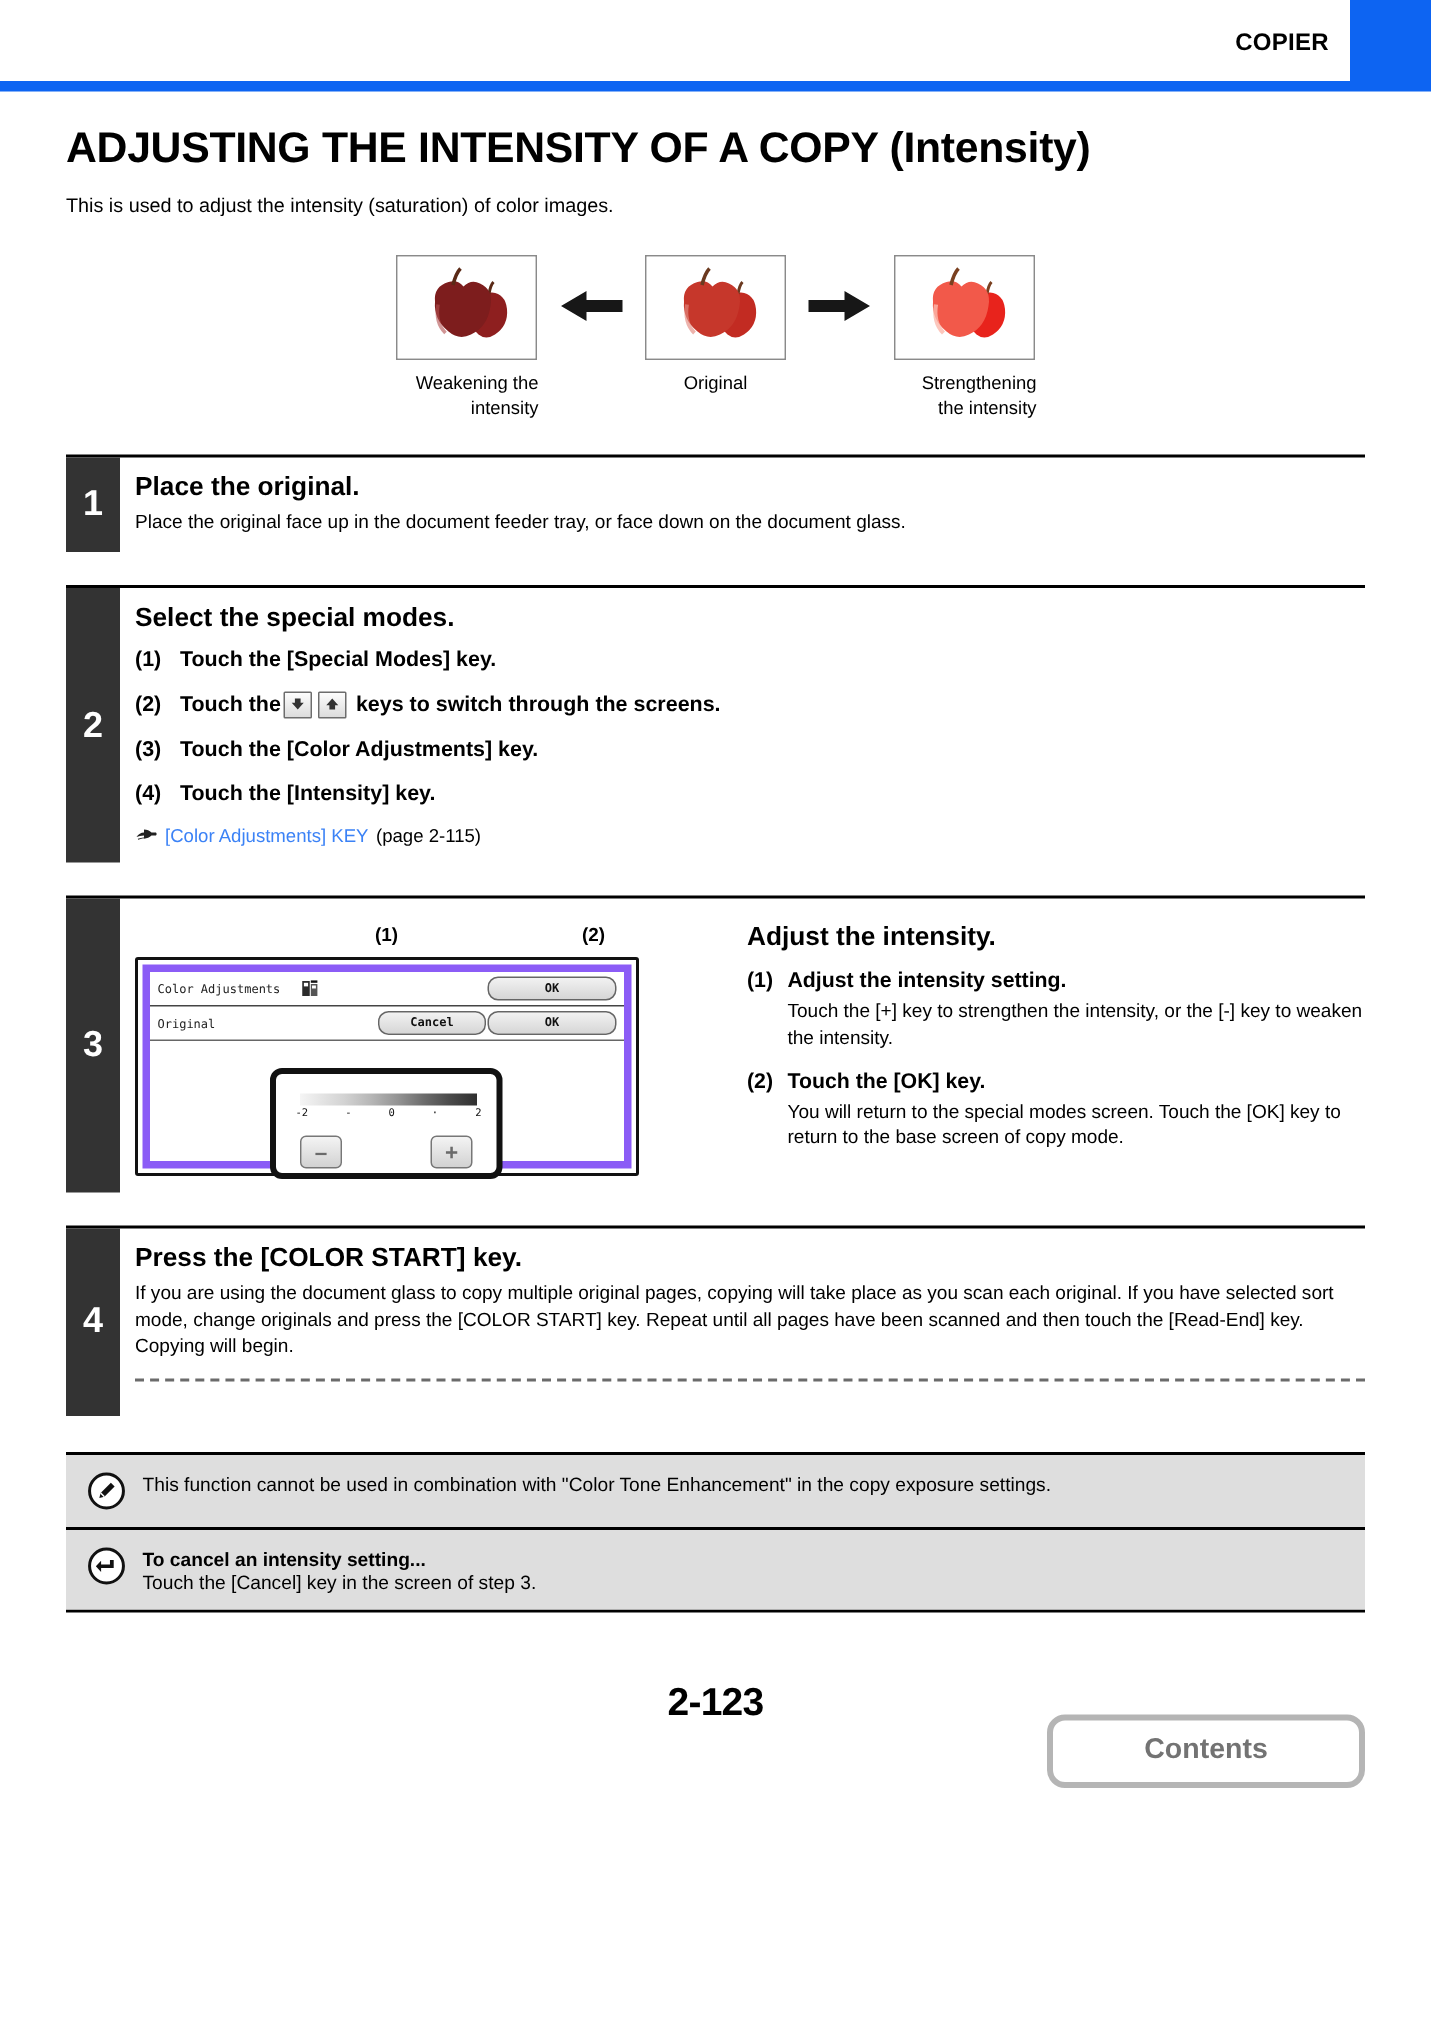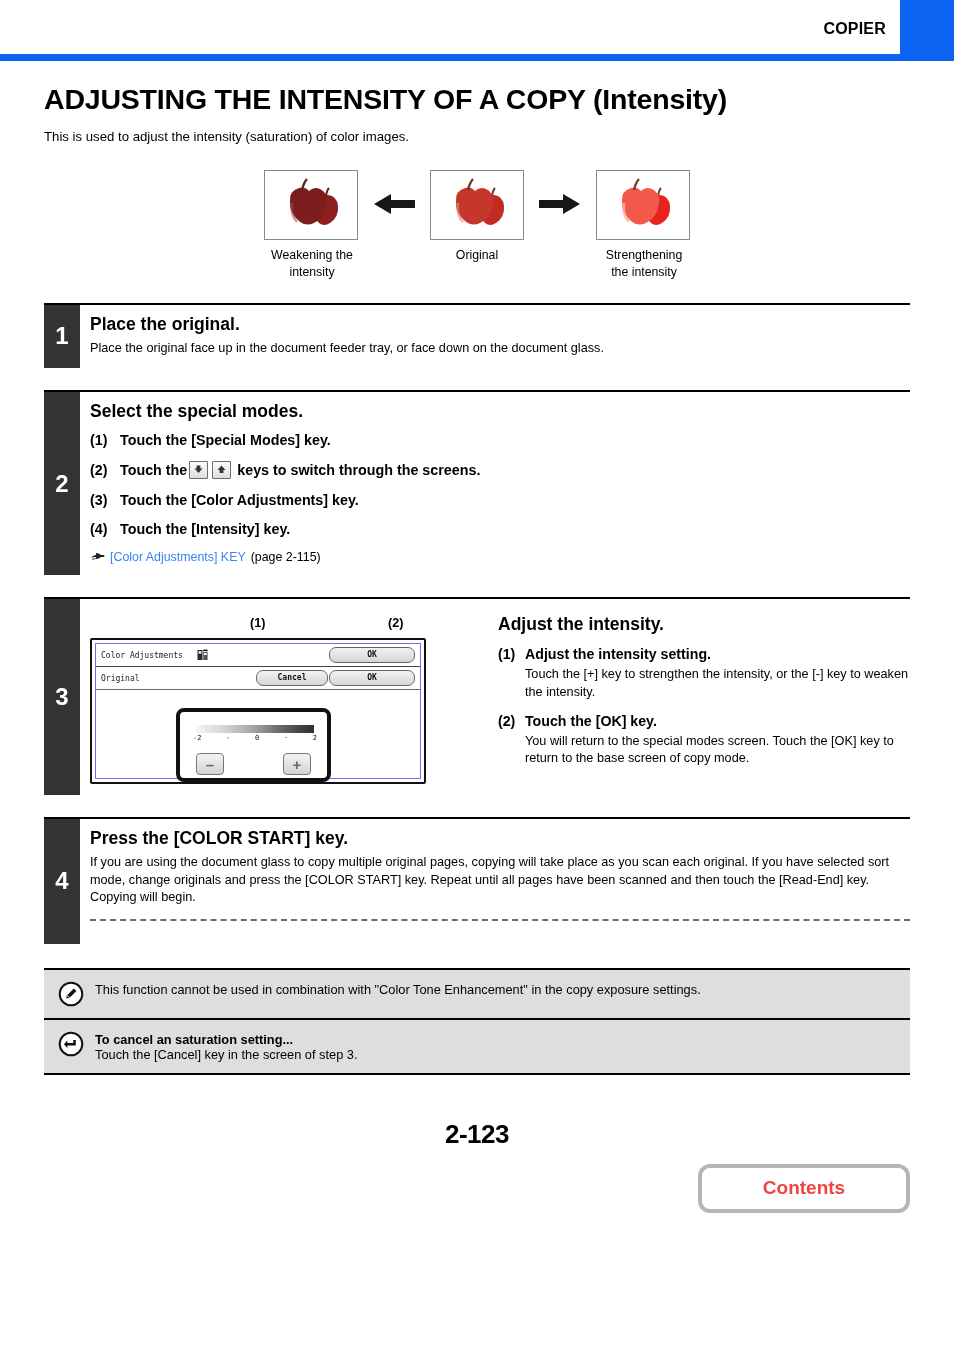--- a/index.html
+++ b/index.html
@@ -81,21 +81,21 @@
     width: 92px;
     height: 68px;
     border: 1.5px solid #8a8a8a;
     background: #fff;
     margin: 0 auto;
     position: relative;
     overflow: hidden;
   }
   .fig-caption {
     font-size: 12.3px;
-    text-align: center;
+    text-align: right;
     margin-top: 7px;
     line-height: 1.35;
     padding-left: 2px;
   }
   .fig-caption.center { text-align: center; padding-left: 0;}
   .arrow-col {
     width: 70px;
     display: flex;
     align-items: center;
     justify-content: center;
@@ -205,21 +205,21 @@
   .lcd-outer {
     border: 2px solid #111;
     background: #fff;
     border-radius: 2px;
     padding: 3px;
     width: 336px;
     box-sizing: border-box;
     position: relative;
   }
   .lcd-inner {
-    border: 1px solid #8b5cf6;
+    border: 5px solid #8b5cf6;
     background: #fff;
     height: 136px;
     position: relative;
     box-sizing: border-box;
   }
   .lcd-bar {
     display: flex;
     align-items: center;
     border-bottom: 1.5px solid #444;
     height: 22px;
@@ -361,24 +361,23 @@
     right: 0;
     top: 24px;
     width: 204px;
     height: 41px;
     border: 4px solid #b5b5b5;
     border-radius: 12px;
     background: #fff;
     display: flex;
     align-items: center;
     justify-content: center;
-    color: #ef4444;
+    color: #737373;
     font-size: 19px;
     font-weight: bold;
-    margin-top: 21px;
   }
 
   svg { display: block; }
 </style>
 </head>
 <body>
 
 <div class="header">
   <div class="header-blue-tab"></div>
   <div class="header-label">COPIER</div>
@@ -624,21 +623,21 @@
     </div>
 
     <div class="note">
       <span style="flex:0 0 26px;">
         <svg width="26" height="26" viewBox="0 0 26 26">
           <circle cx="13" cy="13" r="11.3" fill="#fff" stroke="#111" stroke-width="2"></circle>
           <path d="M17.8 9 L17.8 14.4 L9.4 14.4 L9.4 17 L5.9 13.2 L9.4 9.5 L9.4 12 L15.3 12 L15.3 9 Z" fill="#111"></path>
         </svg>
       </span>
       <div class="note-body">
-        <p class="note-line b">To cancel an saturation setting...</p>
+        <p class="note-line b">To cancel an intensity setting...</p>
         <p class="note-line">Touch the [Cancel] key in the screen of step 3.</p>
       </div>
     </div>
 
   </div>
 
   <div class="footer">
     <div class="page-no">2-123</div>
     <div class="contents-btn">
       <span>Contents</span>

